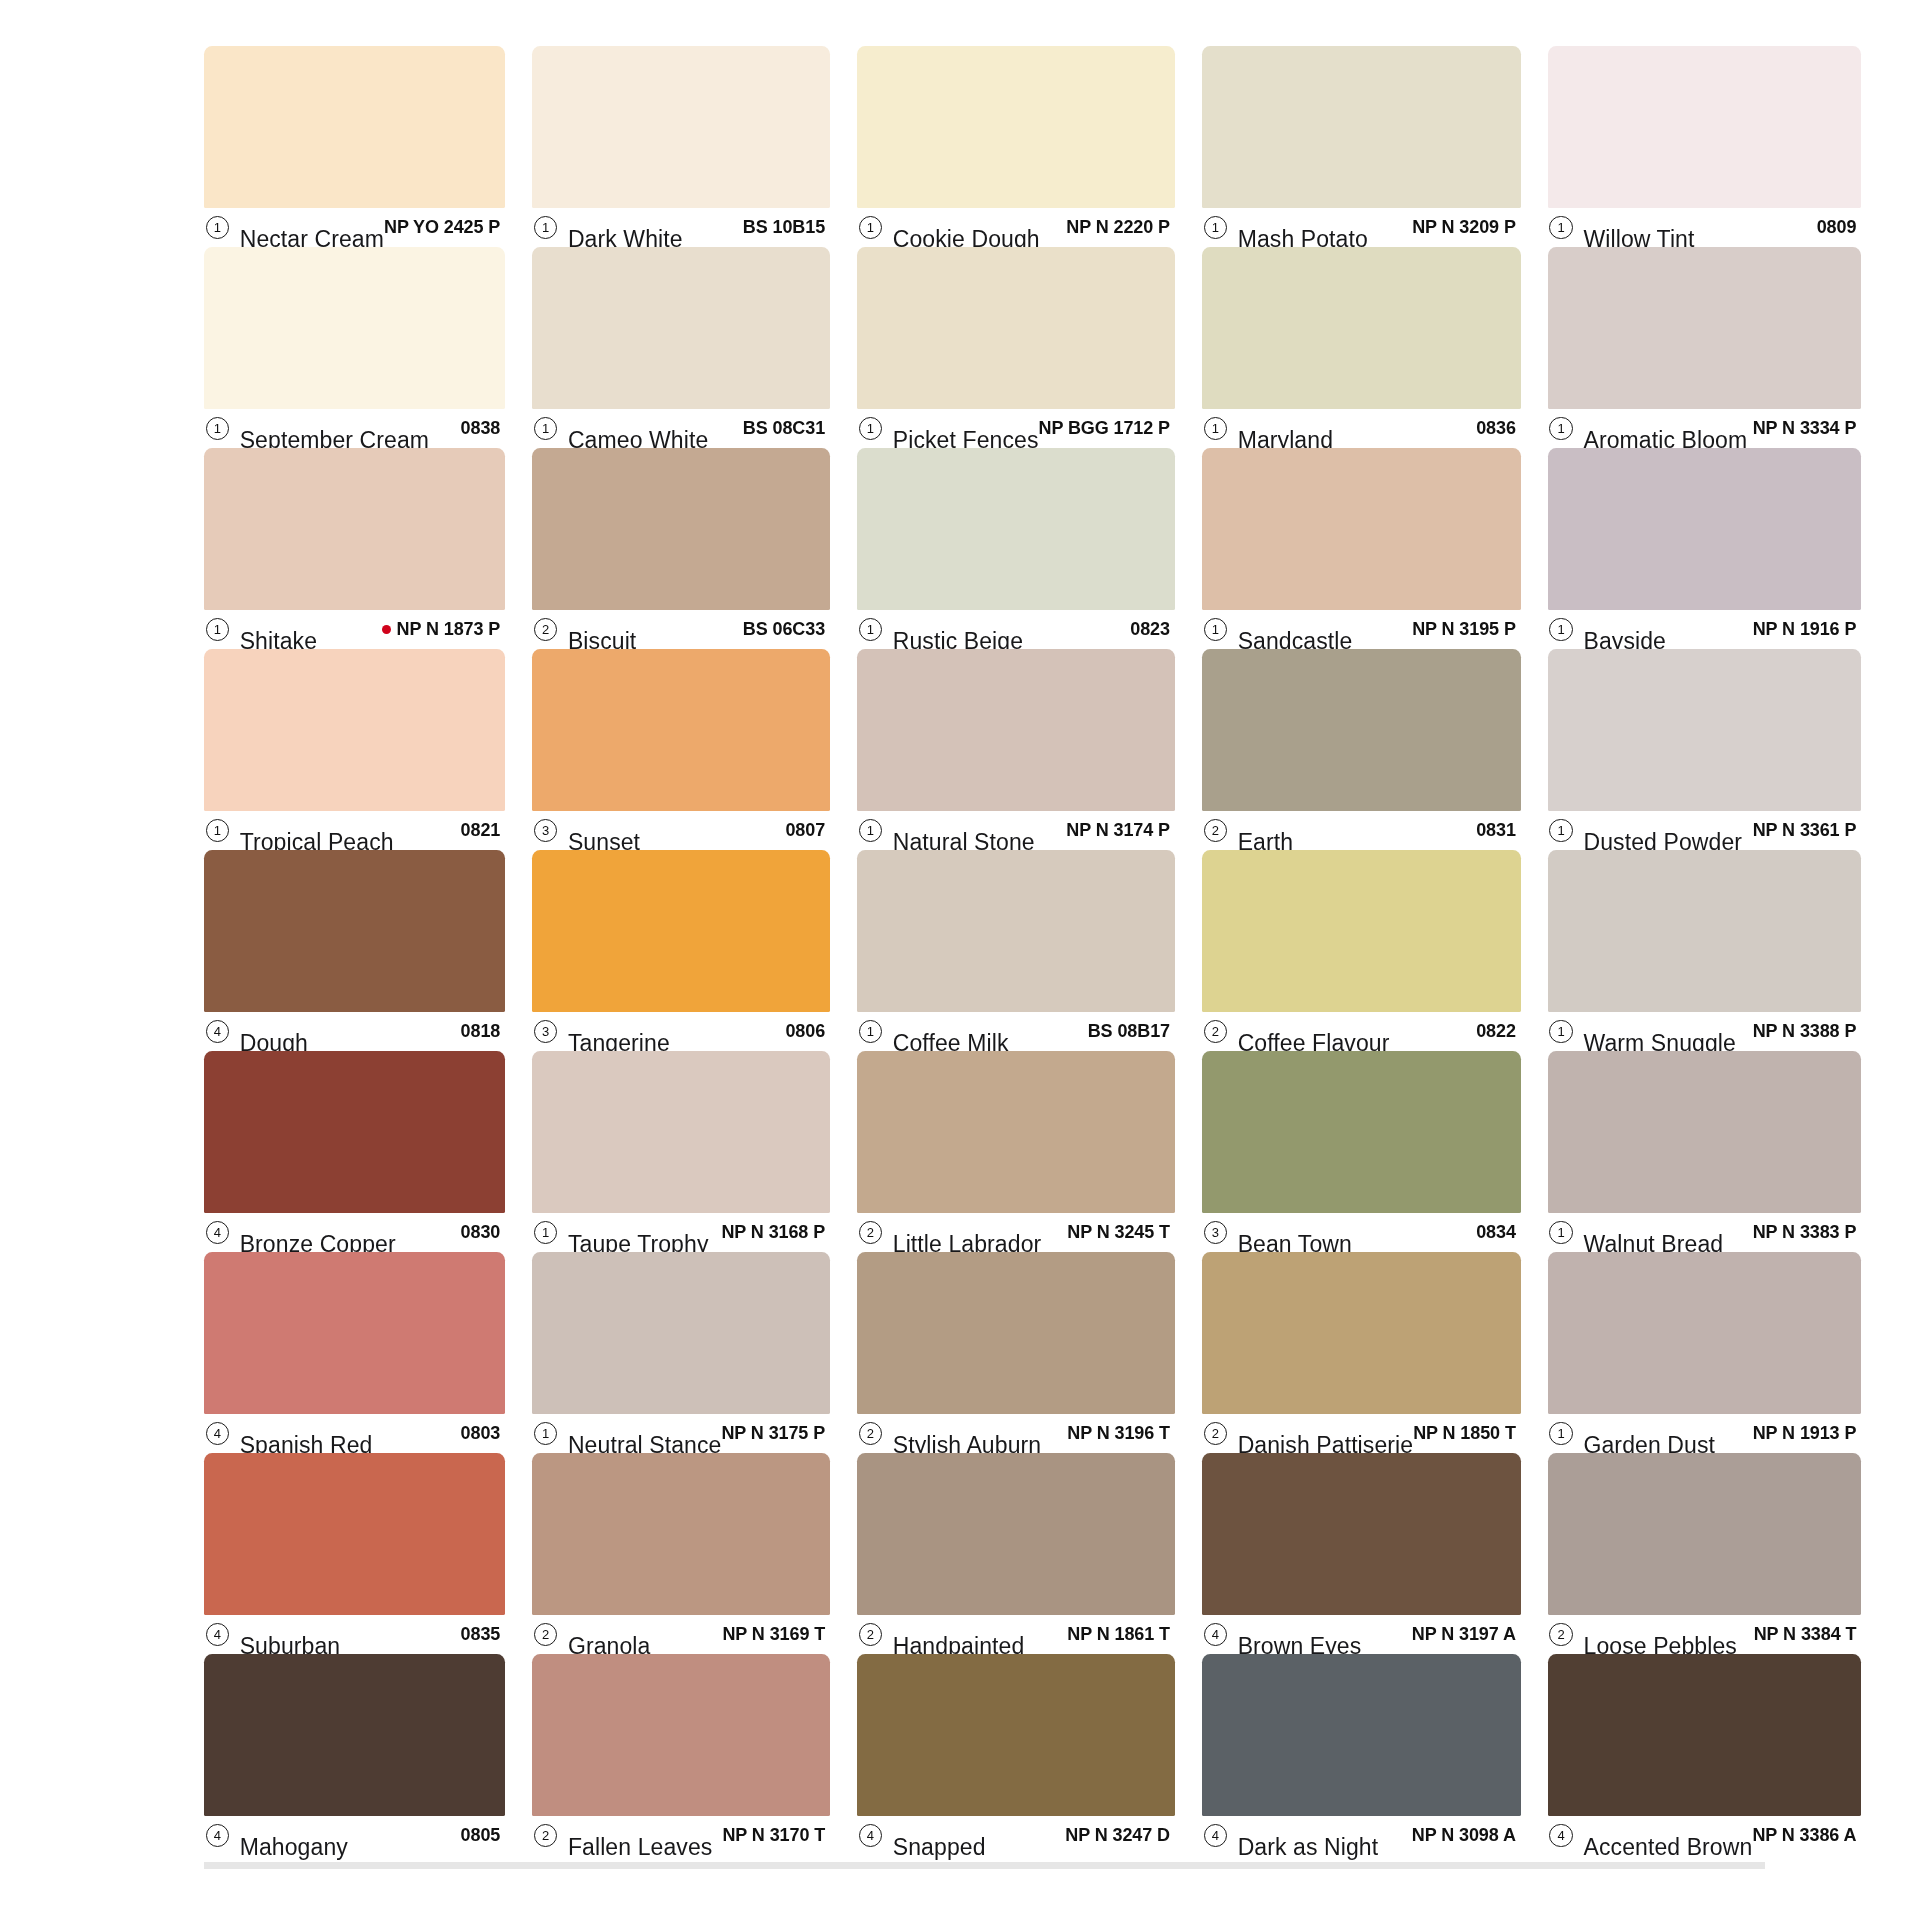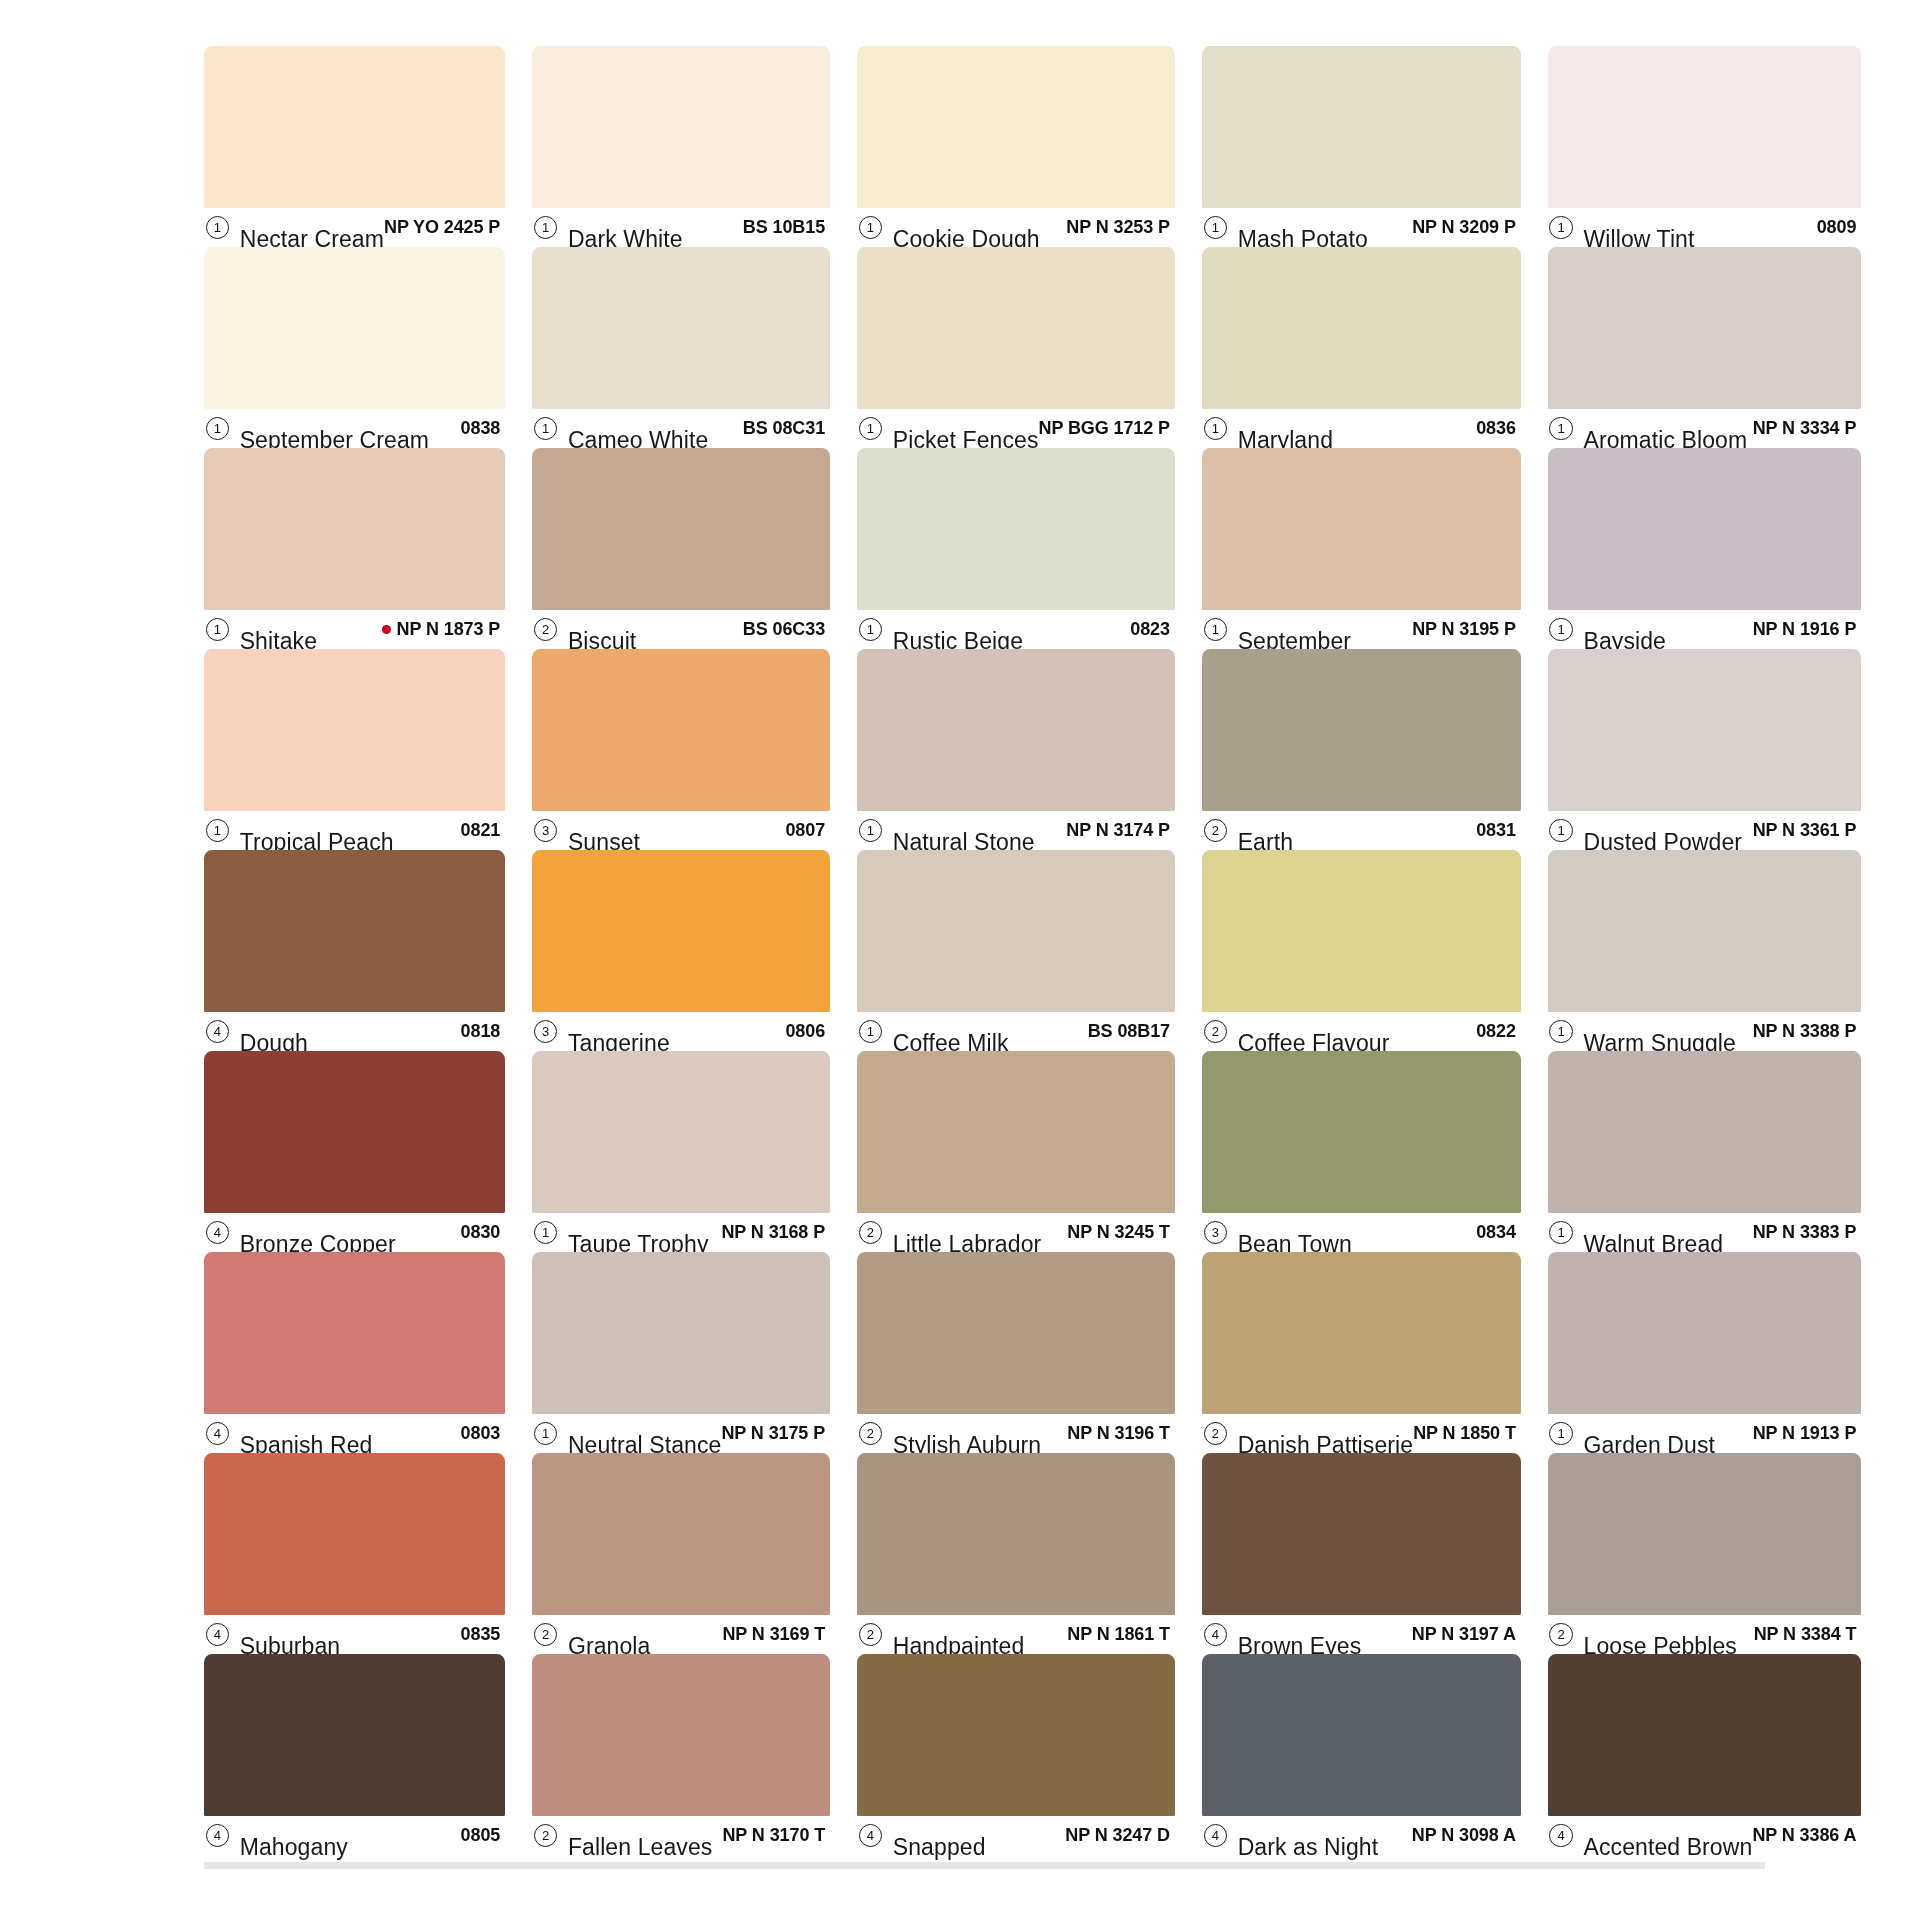--- a/index.html
+++ b/index.html
@@ -126,21 +126,21 @@
           <span class="spacer"></span>
           <span><span class="ccode">BS 10B15</span></span>
         </div>
       </div>
       <div class="swatch-cell">
         <div class="chip" style="background: rgb(246, 237, 206);"></div>
         <div class="caption">
           <span class="sheen">1</span>
           <span class="cname">Cookie Dough</span>
           <span class="spacer"></span>
-          <span><span class="ccode">NP N 3253 P</span></span>
+          <span><span class="ccode">NP N 2220 P</span></span>
         </div>
       </div>
       <div class="swatch-cell">
         <div class="chip" style="background: rgb(228, 223, 203);"></div>
         <div class="caption">
           <span class="sheen">1</span>
           <span class="cname">Mash Potato</span>
           <span class="spacer"></span>
           <span><span class="ccode">NP N 3209 P</span></span>
         </div>
@@ -223,21 +223,21 @@
           <span class="sheen">1</span>
           <span class="cname">Rustic Beige</span>
           <span class="spacer"></span>
           <span><span class="ccode">0823</span></span>
         </div>
       </div>
       <div class="swatch-cell">
         <div class="chip" style="background: rgb(221, 191, 168);"></div>
         <div class="caption">
           <span class="sheen">1</span>
-          <span class="cname">September</span>
+          <span class="cname">Sandcastle</span>
           <span class="spacer"></span>
           <span><span class="ccode">NP N 3195 P</span></span>
         </div>
       </div>
       <div class="swatch-cell">
         <div class="chip" style="background: rgb(201, 190, 196);"></div>
         <div class="caption">
           <span class="sheen">1</span>
           <span class="cname">Bayside</span>
           <span class="spacer"></span>

